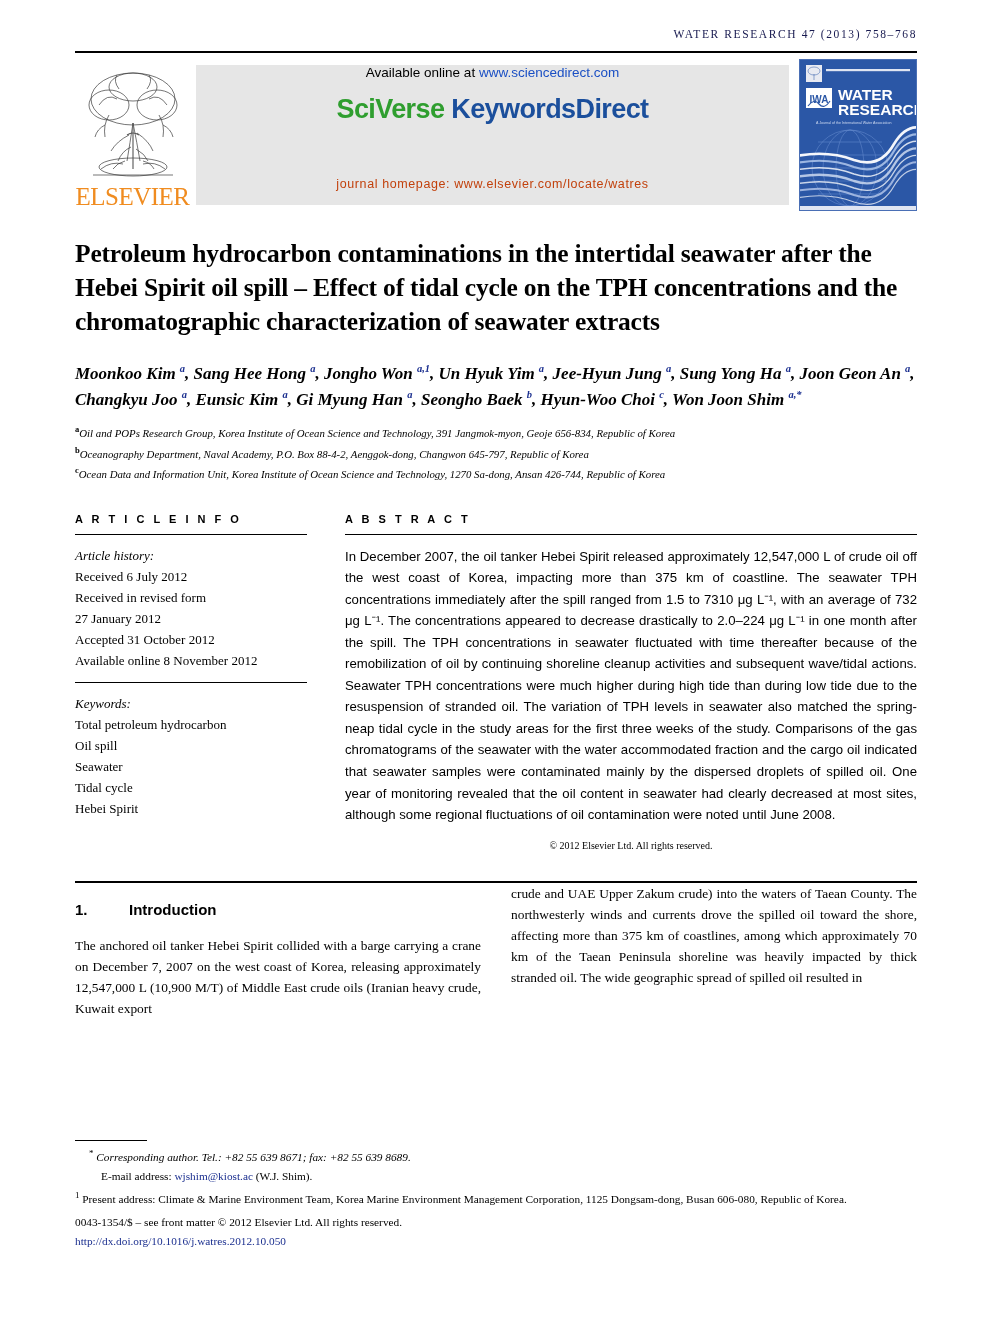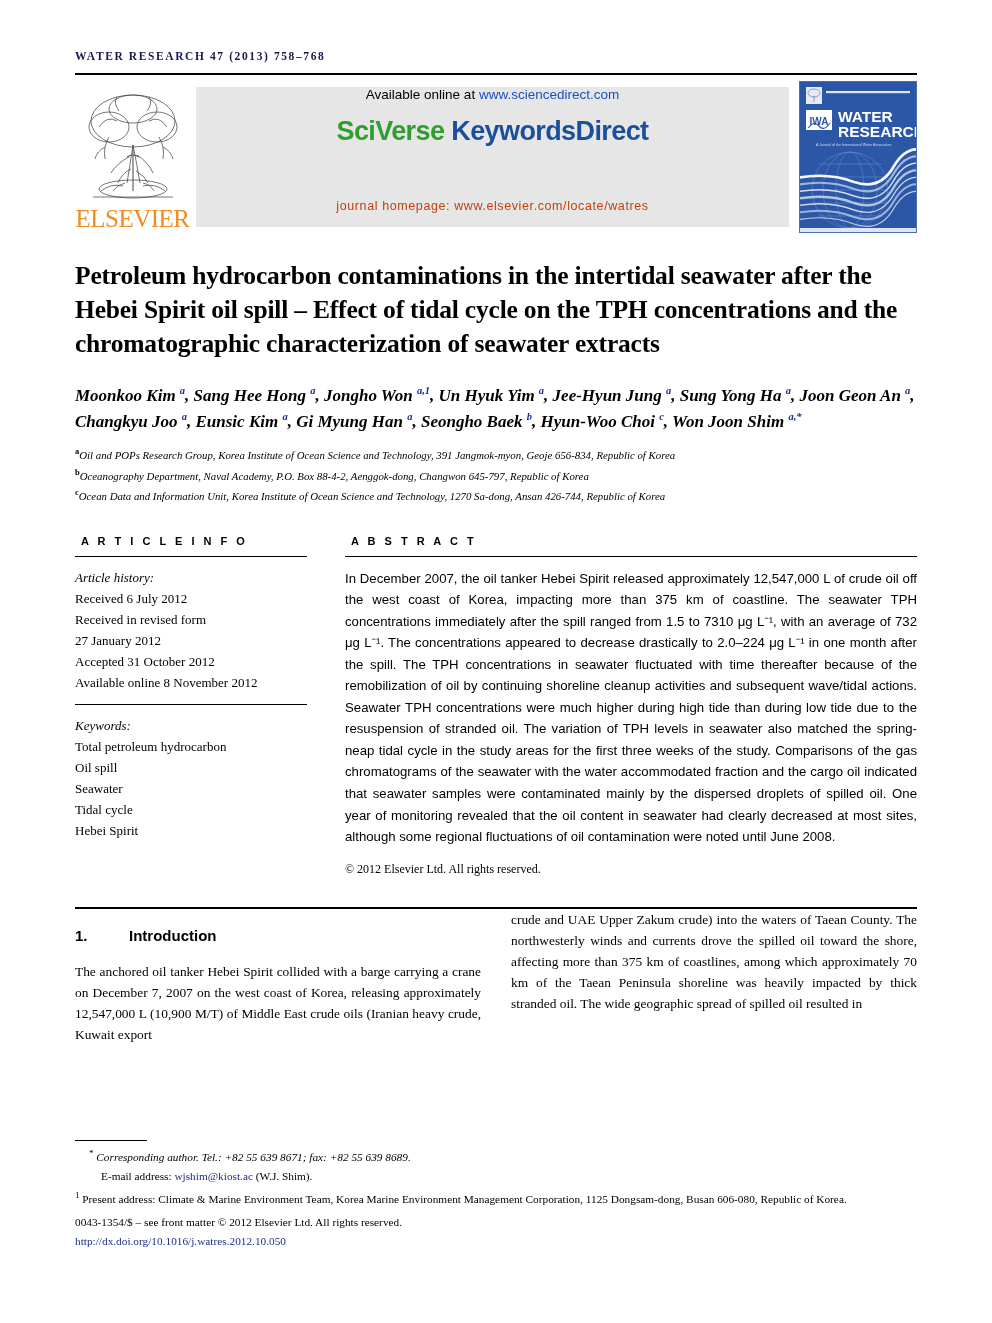--- a/index.html
+++ b/index.html
@@ -10,27 +10,27 @@
     background: #ffffff;
     font-family: "Liberation Serif", "DejaVu Serif", serif;
     color: #000000;
     position: relative;
     overflow: hidden;
   }
   .page { position: relative; width: 992px; height: 1323px; padding: 0 75px; }
 
   
   .runhead {
-    text-align: left;
-    font-family: "Liberation Serif", serif;
-    font-weight: bold;
+    text-align: right;
+    font-family: "Liberation Serif", serif;
+    font-weight: normal;
     font-size: 11.5px;
     letter-spacing: 1.6px;
     color: #17194f;
-    padding-top: 50px;
+    padding-top: 28px;
     font-variant: small-caps;
   }
   .rule-top {
     border-top: 2.2px solid #000;
     margin-top: 11px;
   }
 
   
   .masthead {
     display: flex;
@@ -137,21 +137,20 @@
   }
   .col-info { width: 232px; flex: 0 0 232px; }
   .col-gap { width: 38px; flex: 0 0 38px; }
   .col-abs { flex: 1 1 auto; }
 
   .sechead {
     font-family: "Liberation Sans", sans-serif;
     font-weight: bold;
     font-size: 11px;
     letter-spacing: 3px;
-    margin-left: 6px;
   }
   .hr-thin { border-top: 1px solid #000; margin-top: 9px; }
   .hr-med  { border-top: 1.8px solid #000; margin-top: 11px; }
 
   .infotext {
     font-family: "Liberation Serif", serif;
     font-size: 13px;
     line-height: 1.62;
     margin-top: 10px;
   }
@@ -159,23 +158,23 @@
   .kw-head { font-style: italic; }
 
   .abstract {
     font-family: Liberation Sans, sans-serif;
     font-size: 13.2px;
     line-height: 1.63;
     text-align: justify;
     margin-top: 11px;
   }
   .copyright {
-    text-align: left;
-    font-family: "Liberation Serif", serif;
-    font-size: 12px;
+    text-align: center;
+    font-family: "Liberation Serif", serif;
+    font-size: 10px;
     margin-top: 14px;
   }
 
   
   .bodyrule { border-top: 2px solid #000; margin-top: 30px; }
   .twocol {
     display: flex;
     margin-top: 0px;
   }
   .bcol { width: 406px; flex: 0 0 406px; }

